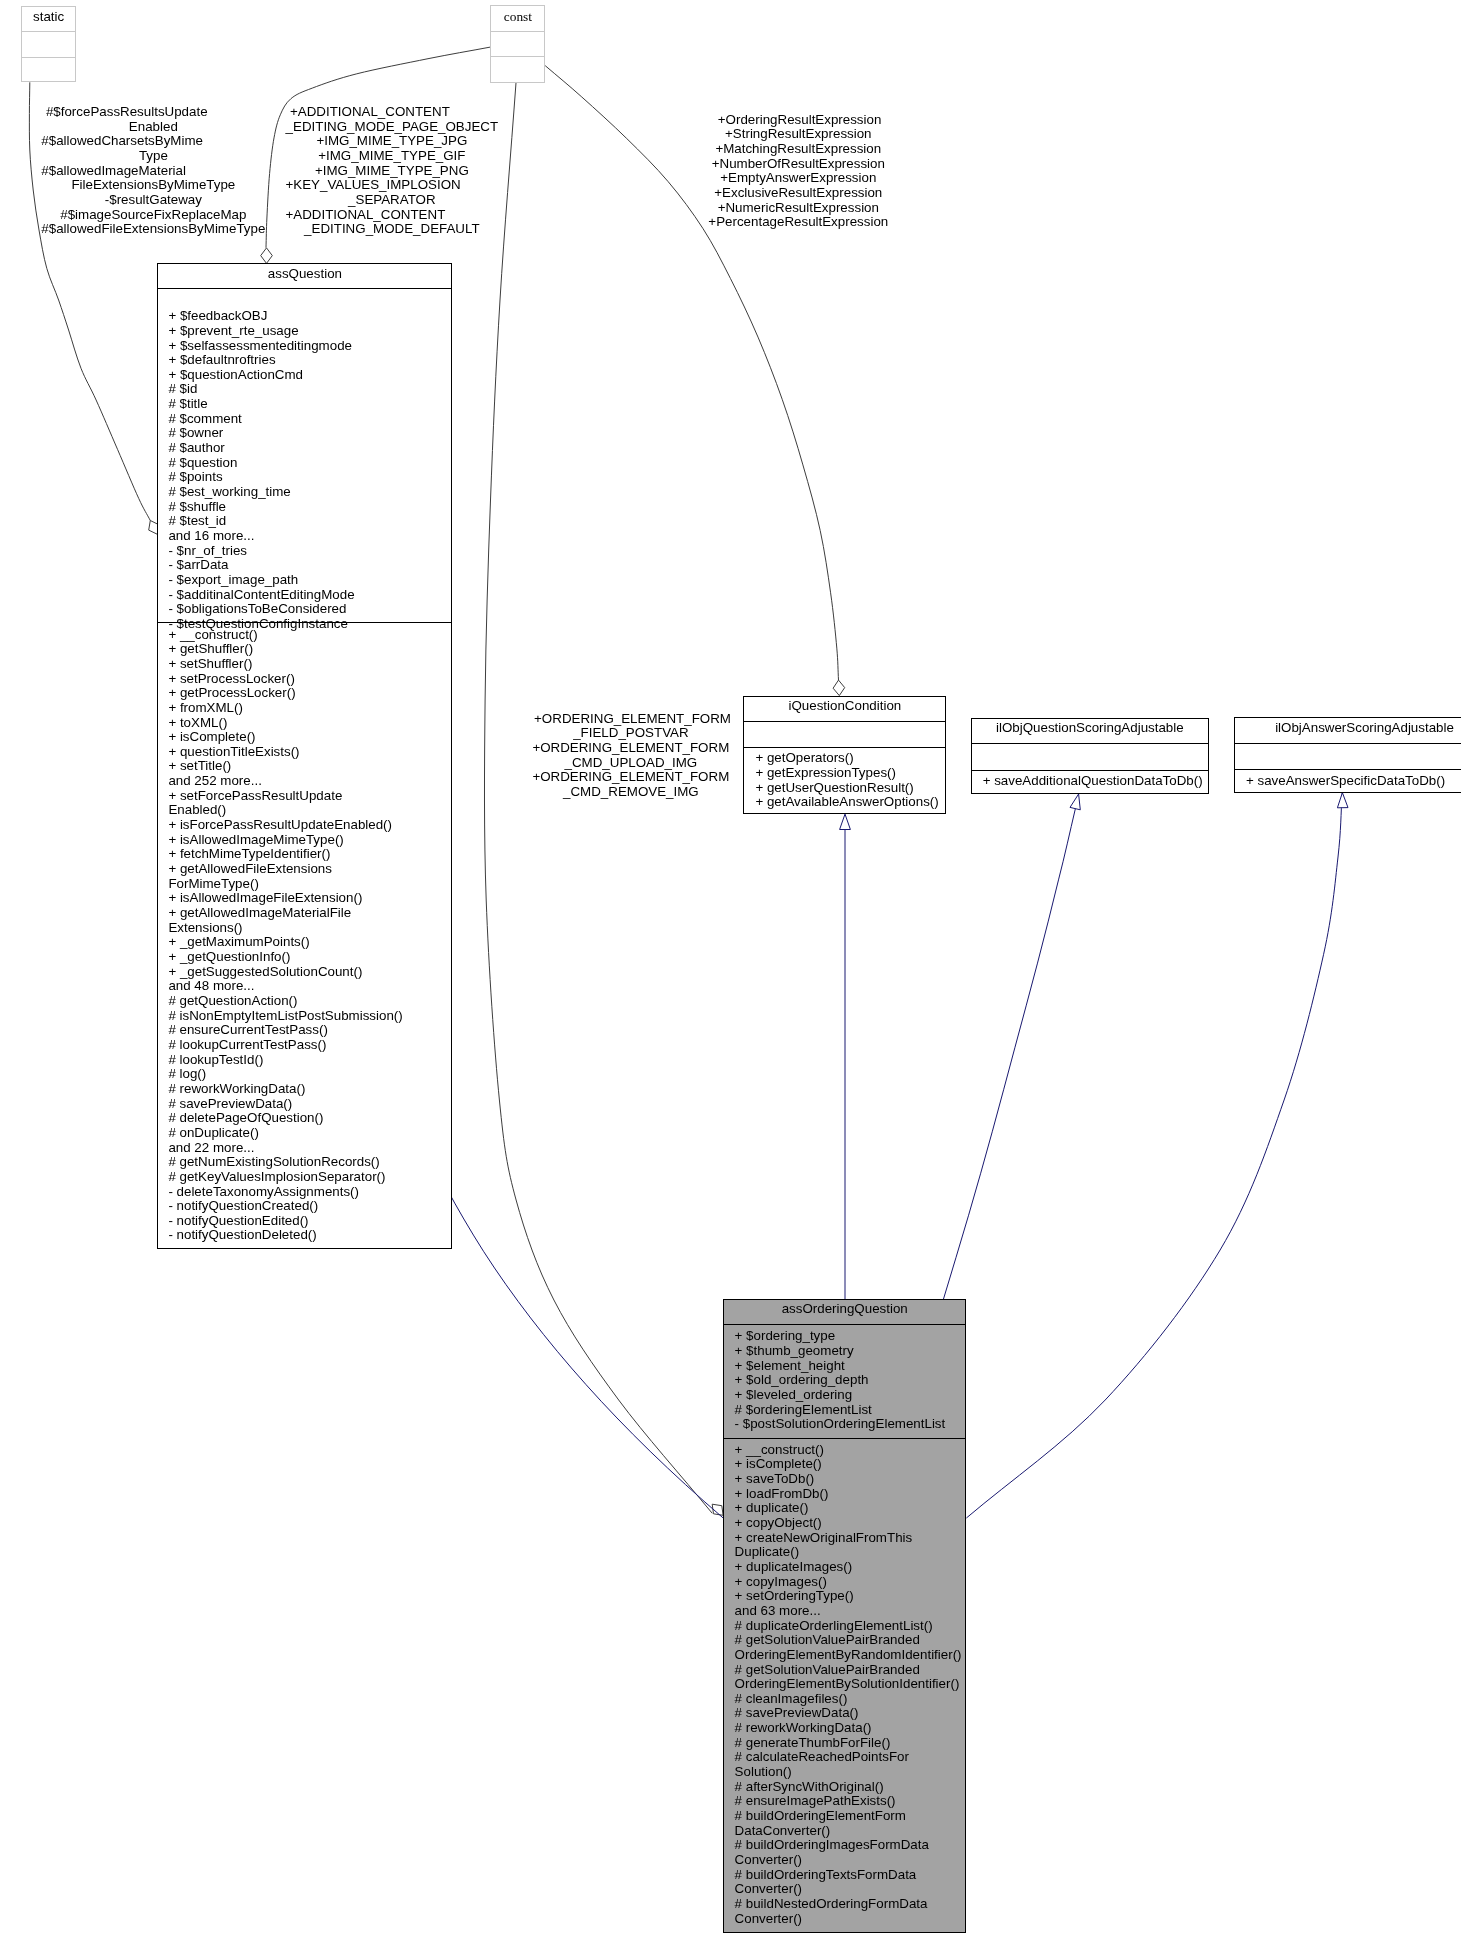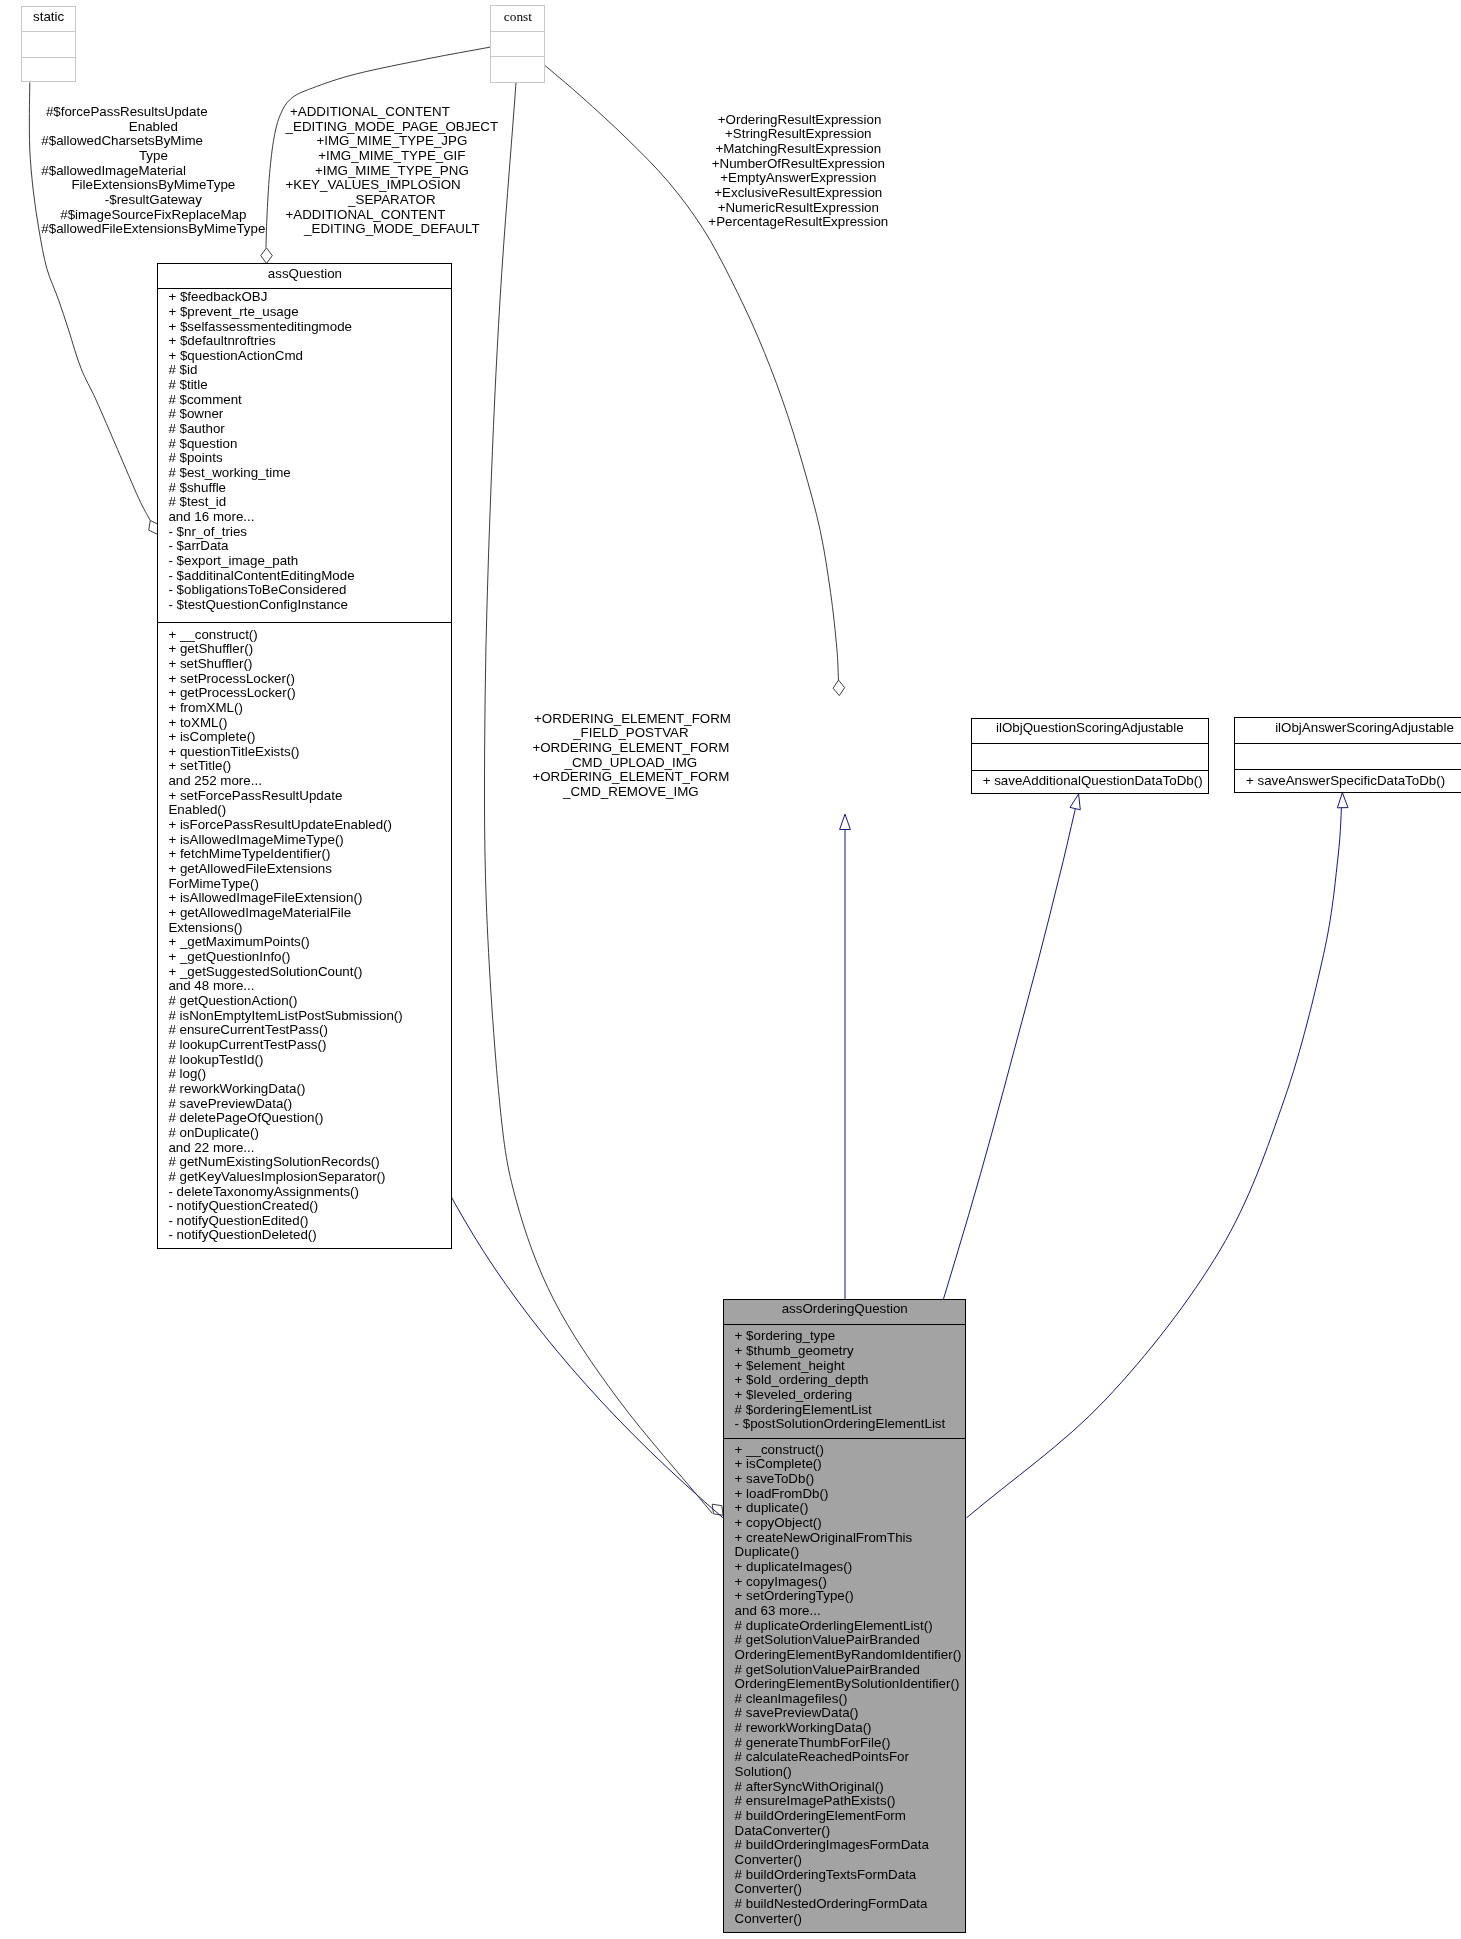--- a/index.html
+++ b/index.html
@@ -56,21 +56,21 @@
       <div class="band" style="position: absolute; left: 0px; right: 0px; top: 24.4px; height: 1px;"></div>
       <div class="band" style="position: absolute; left: 0px; right: 0px; top: 50.3px; height: 1px;"></div>
     </div>
     <div class="stub" style="left: 490.4px; top: 5.2px; width: 55px; height: 77.5px;">
       <div class="title" style="position: absolute; left: 0px; right: 0px; top: 3.8px; font-family: Liberation Serif, serif;">const</div>
       <div class="band" style="position: absolute; left: 0px; right: 0px; top: 24.7px; height: 1px;"></div>
       <div class="band" style="position: absolute; left: 0px; right: 0px; top: 50.2px; height: 1px;"></div>
     </div>
     <div class="node" style="left: 157.4px; top: 263.4px; width: 295px; height: 985.5px;">
       <div class="title" style="top: 2.3px;">assQuestion</div>
-      <div class="compartment" style="top: 23.8px; height: 334.1px; padding: 1px 0px 0px 10px;">
+      <div class="compartment" style="top: 23.8px; height: 334.1px; padding: 20px 0px 0px 10px;">
         <div class="row">+ $feedbackOBJ</div>
         <div class="row">+ $prevent_rte_usage</div>
         <div class="row">+ $selfassessmenteditingmode</div>
         <div class="row">+ $defaultnroftries</div>
         <div class="row">+ $questionActionCmd</div>
         <div class="row"># $id</div>
         <div class="row"># $title</div>
         <div class="row"># $comment</div>
         <div class="row"># $owner</div>
         <div class="row"># $author</div>
@@ -125,20 +125,30 @@
         <div class="row"># onDuplicate()</div>
         <div class="row">and 22 more...</div>
         <div class="row"># getNumExistingSolutionRecords()</div>
         <div class="row"># getKeyValuesImplosionSeparator()</div>
         <div class="row">- deleteTaxonomyAssignments()</div>
         <div class="row">- notifyQuestionCreated()</div>
         <div class="row">- notifyQuestionEdited()</div>
         <div class="row">- notifyQuestionDeleted()</div>
       </div>
     </div>
+    <div class="node" style="left: 743.4px; top: 695.6px; width: 203px; height: 118.5px;">
+      <div class="title" style="top: 2.5px;">iQuestionCondition</div>
+      <div class="compartment" style="top: 24.5px; height: 26.2px; padding: 4px 0px 0px 11px;"></div>
+      <div class="compartment" style="top: 50.7px; bottom: 0px; padding: 3.1px 0px 0px 11px;">
+        <div class="row">+ getOperators()</div>
+        <div class="row">+ getExpressionTypes()</div>
+        <div class="row">+ getUserQuestionResult()</div>
+        <div class="row">+ getAvailableAnswerOptions()</div>
+      </div>
+    </div>
     <div class="node" style="left: 970.7px; top: 717.6px; width: 238.3px; height: 76.5px; padding-left: 48px;">
       <div class="title" style="top: 2.5px;">ilObjQuestionScoringAdjustable</div>
       <div class="compartment" style="top: 24.7px; height: 26.3px; padding: 3.8px 0px 0px 11px;"></div>
       <div class="compartment" style="top: 51px; bottom: 0px; padding: 3.4px 0px 0px 11px;">
         <div class="row">+ saveAdditionalQuestionDataToDb()</div>
       </div>
     </div>
     <div class="node" style="left: 1234px; top: 717px; width: 261px; height: 76px;">
       <div class="title" style="top: 2.6px;">ilObjAnswerScoringAdjustable</div>
       <div class="compartment" style="top: 25px; height: 26px; padding: 3.6px 0px 0px 11px;"></div>

